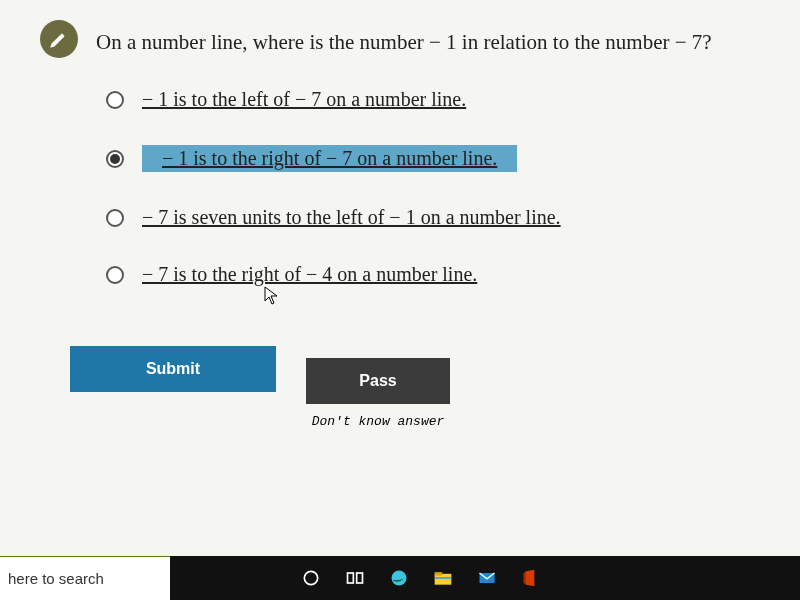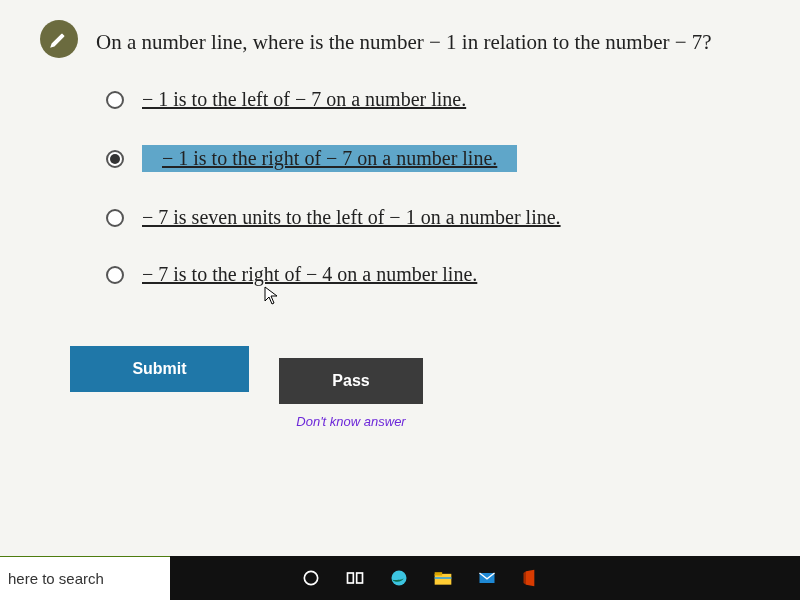--- a/index.html
+++ b/index.html
@@ -85,38 +85,38 @@
     font-weight: bold;
     font-size: 16px;
     padding: 14px 0;
     border: none;
     cursor: pointer;
     text-align: center;
   }
   .btn-submit {
     background: #1f77a8;
     color: #fff;
-    width: 179px;
+    width: 206px;
   }
   .btn-pass-wrap {
     display: flex;
     flex-direction: column;
     align-items: center;
   }
   .btn-pass {
     background: #3b3b3b;
     color: #fff;
     width: 144px;
     margin-top: 12px;
   }
   .dont-know {
-    font-family: Liberation Sans, sans-serif;
+    font-family: Liberation Mono, monospace;
     font-style: italic;
     font-size: 13px;
-    color: #6d28d9;
+    color: #000000;
     margin-top: 10px;
   }
 
   
   .taskbar {
     position: absolute;
     left: 0; right: 0; bottom: 0;
     height: 44px;
     background: #111;
     display: flex;

